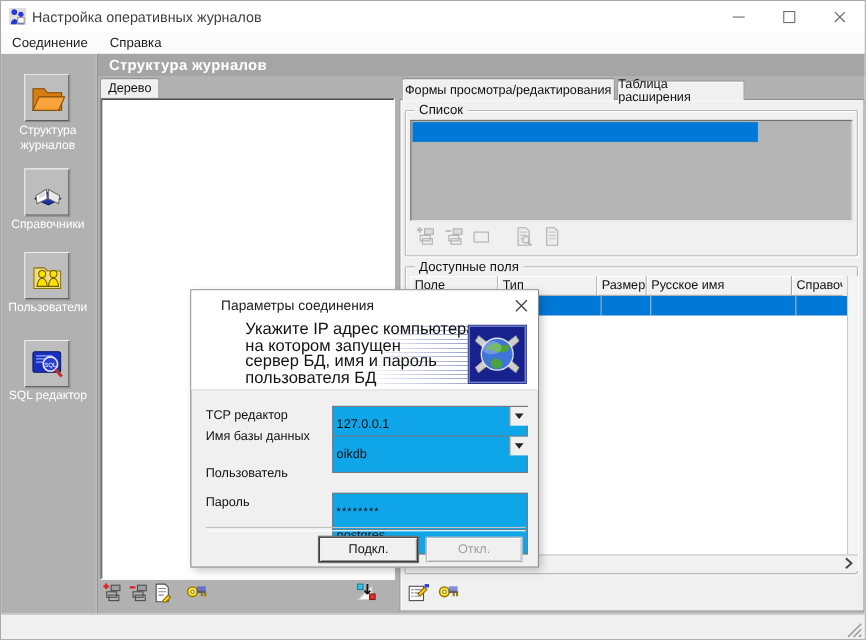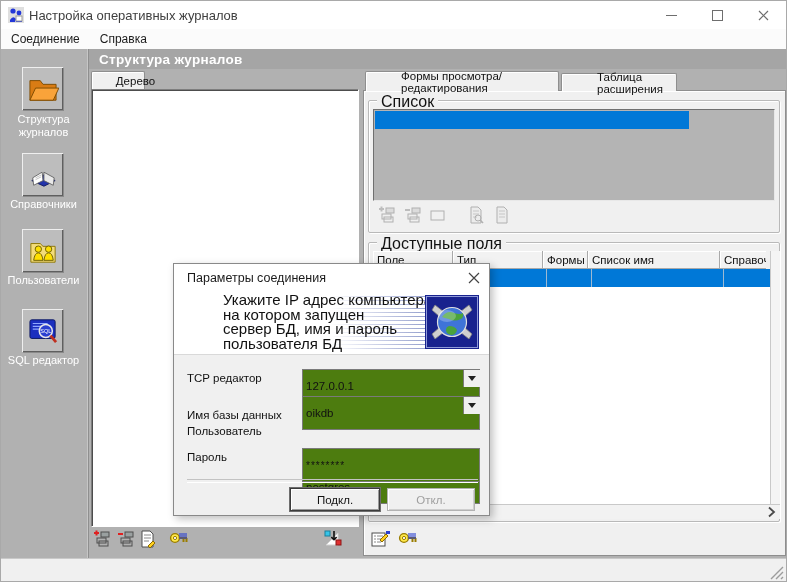--- a/index.html
+++ b/index.html
@@ -36,33 +36,33 @@
   .v-sep{left:86px;top:48px;width:2px;height:509px;background:#c6c6c6;border-right:1px solid #8f8f8f;}
 
   
   .banner{left:88px;top:48px;width:697px;height:20px;background:#a5a5a5;display:flex;align-items:center;}
   .banner-text{color:#ffffff;font-weight:bold;font-size:13.5px;margin-left:10px;letter-spacing:.3px;}
 
   
   .tab{background:#f0f0f0;border:1px solid #8e8e8e;border-bottom:none;
        border-top-left-radius:2px;border-top-right-radius:2px;
        font-size:11.5px;color:#111;display:flex;align-items:center;justify-content:center;
-       box-shadow:inset 1px 1px 0 #ffffff;padding-left:35px;}
+       box-shadow:inset 1px 1px 0 #ffffff;}
 
   
   .tree-box{left:90px;top:88px;width:268px;height:438px;background:#ffffff;
     border:1px solid;border-color:#7e7e7e #ffffff #ffffff #7e7e7e;
     box-shadow:inset 1px 1px 0 #4d4d4d;}
 
   
   .right-panel{left:362px;top:89px;width:423px;height:466px;background:#f0f0f0;
     border:1px solid #8e8e8e;box-shadow:inset 1px 1px 0 #ffffff;}
 
   .groupbox{border:1px solid #b9b9b9;box-shadow:inset 1px 1px 0 #ffffff,1px 1px 0 #ffffff;border-radius:2px;}
-  .group-label{position:absolute;top:-8px;left:8px;background:#f0f0f0;padding:0 4px;font-size:16px;color:#111;}
+  .group-label{position:absolute;top:-8px;left:8px;background:#f0f0f0;padding:0 4px;font-size:12px;color:#111;}
 
   .list-box{left:372px;top:108px;width:402px;height:92px;background:#b4b4b4;
     border:1px solid;border-color:#6f6f6f #e8e8e8 #e8e8e8 #6f6f6f;}
   .list-sel{position:absolute;left:1px;top:1px;width:314px;height:18px;background:#0078d7;}
 
   
   .th-cell{height:18px;background:#f2f2f2;border-right:1px solid #a9a9a9;border-bottom:1px solid #a9a9a9;
     box-shadow:inset 1px 1px 0 #ffffff;
     font-size:11.5px;color:#111;display:flex;align-items:center;padding-left:4px;
     white-space:nowrap;overflow:hidden;box-sizing:border-box;}
@@ -71,31 +71,31 @@
   .vscroll{background:#f4f4f4;border-left:1px solid #c9c9c9;}
   .hscroll{background:#f2f2f2;border-top:1px solid #c9c9c9;display:flex;align-items:center;justify-content:flex-end;}
 
   
   .statusbar{left:0;top:557px;width:785px;height:24px;background:#f0f0f0;border-top:1px solid #c9c9c9;}
 
   
   .dialog{left:172px;top:262px;width:317px;height:253px;background:#f0f0f0;
     border:1px solid #898989;box-shadow:3px 3px 8px rgba(0,0,0,.25);z-index:50;}
   .dlg-title{position:absolute;left:0;top:0;width:100%;height:27px;background:#ffffff;display:flex;align-items:center;}
-  .dlg-title-text{font-size:12.5px;color:#1a1a1a;margin-left:13px;}
+  .dlg-title-text{font-size:12.5px;color:#1a1a1a;margin-left:27px;}
   .dlg-close{position:absolute;right:6px;top:5px;width:18px;height:18px;display:flex;align-items:center;justify-content:center;}
   .dlg-info{position:absolute;left:0;top:27px;width:100%;height:63px;background:#ffffff;border-bottom:1px solid #d9d9d9;}
   .dlg-info-text{position:absolute;left:13px;top:2px;font-size:15px;line-height:14.5px;color:#111;white-space:pre-line;margin-left:36px;}
   .streaks{position:absolute;right:64px;top:4px;width:110px;height:54px;
     background-image:linear-gradient(to left, rgba(255,255,255,0) 0%, #ffffff 85%),
       repeating-linear-gradient(0deg, rgba(47,68,158,.5) 0 1px, rgba(255,255,255,0) 1px 4px);}
   .globe-box{position:absolute;right:10px;top:4px;width:54px;height:54px;}
 
   .dlg-row-label{position:absolute;left:13px;font-size:11.5px;color:#111;}
-  .dlg-input{position:absolute;left:128px;width:178px;height:34px;border:1px solid #7a7a7a;background:#4d7c0f;
+  .dlg-input{position:absolute;left:128px;width:178px;height:34px;border:1px solid #7a7a7a;background:#0ea5e9;
     font-family:"Liberation Sans",sans-serif;font-size:11.5px;padding:0 3px;box-sizing:border-box;outline:none;color:#111;}
   .combo-btn{position:absolute;left:289px;width:16px;height:17px;background:#f0f0f0;border-left:1px solid #7a7a7a;
     display:flex;align-items:center;justify-content:center;}
   .tri-down{width:0;height:0;border-left:4px solid transparent;border-right:4px solid transparent;border-top:5px solid #222;}
   .dlg-sep{position:absolute;left:13px;width:291px;height:2px;border-top:1px solid #c3c3c3;border-bottom:1px solid #ffffff;}
   .dlg-btn{position:absolute;height:23px;background:#f0f0f0;font-size:11.5px;
     display:flex;align-items:center;justify-content:center;box-sizing:border-box;}
   .dlg-btn.default{border:1px solid #3c3c3c;box-shadow:inset 1px 1px 0 #ffffff, inset -1px -1px 0 #9a9a9a, 0 0 0 1px #6d6d6d;color:#111;}
   .dlg-btn.disabled{border:1px solid #b2b2b2;box-shadow:inset 1px 1px 0 #ffffff, inset -1px -1px 0 #cfcfcf;color:#9f9f9f;}
 
@@ -280,22 +280,22 @@
   </div>
 </div>
 
 <div class="abs groupbox" style="left:367px;top:241px;width:412px;height:280px;">
   <span class="group-label">Доступные поля</span>
 </div>
 
 <div class="abs" style="left:372px;top:250px;display:flex;z-index:2">
   <div class="th-cell" style="width:80px">Поле</div>
   <div class="th-cell" style="width:90px">Тип</div>
-  <div class="th-cell" style="width:45px">Формы</div>
-  <div class="th-cell" style="width:132px">Список имя</div>
+  <div class="th-cell" style="width:45px">Размер</div>
+  <div class="th-cell" style="width:132px">Русское имя</div>
   <div class="th-cell" style="width:46px;border-right:none">Справочни</div>
 </div>
 <div class="abs" style="left:372px;top:268px;display:flex;">
   <div class="row-sel-cell" style="width:84px"></div>
   <div class="row-sel-cell" style="width:90px"></div>
   <div class="row-sel-cell" style="width:45px"></div>
   <div class="row-sel-cell" style="width:132px"></div>
   <div class="row-sel-cell" style="width:46px;border-right:none"></div>
 </div>
 <div class="abs table-white" style="left:372px;top:286px;width:397px;height:217px;"></div>
@@ -360,21 +360,21 @@
       <ellipse cx="22" cy="21" rx="9" ry="6" fill="rgba(255,255,255,0.25)"></ellipse>
     </svg>
   </div>
 
   <span class="dlg-row-label" style="top:108px">TCP редактор</span>
   <input class="dlg-input" style="top: 105px; padding-right: 18px;" value="127.0.0.1">
   <div class="combo-btn" style="top:106px">
       <span class="tri-down"></span>
     </div>
 
-  <span class="dlg-row-label" style="top:145px">Имя базы данных</span>
+  <span class="dlg-row-label" style="top:127px">Имя базы данных</span>
   <input class="dlg-input" style="top: 132px; padding-right: 18px;" value="oikdb">
   <div class="combo-btn" style="top:133px">
       <span class="tri-down"></span>
     </div>
 
   <span class="dlg-row-label" style="top:161px">Пользователь</span>
   <input class="dlg-input" style="top: 158px; margin-top: 48px;" value="postgres">
 
   <span class="dlg-row-label" style="top:187px">Пароль</span>
   <input class="dlg-input" style="top: 184px; font-size: 10px; letter-spacing: 1px;" value="********">

